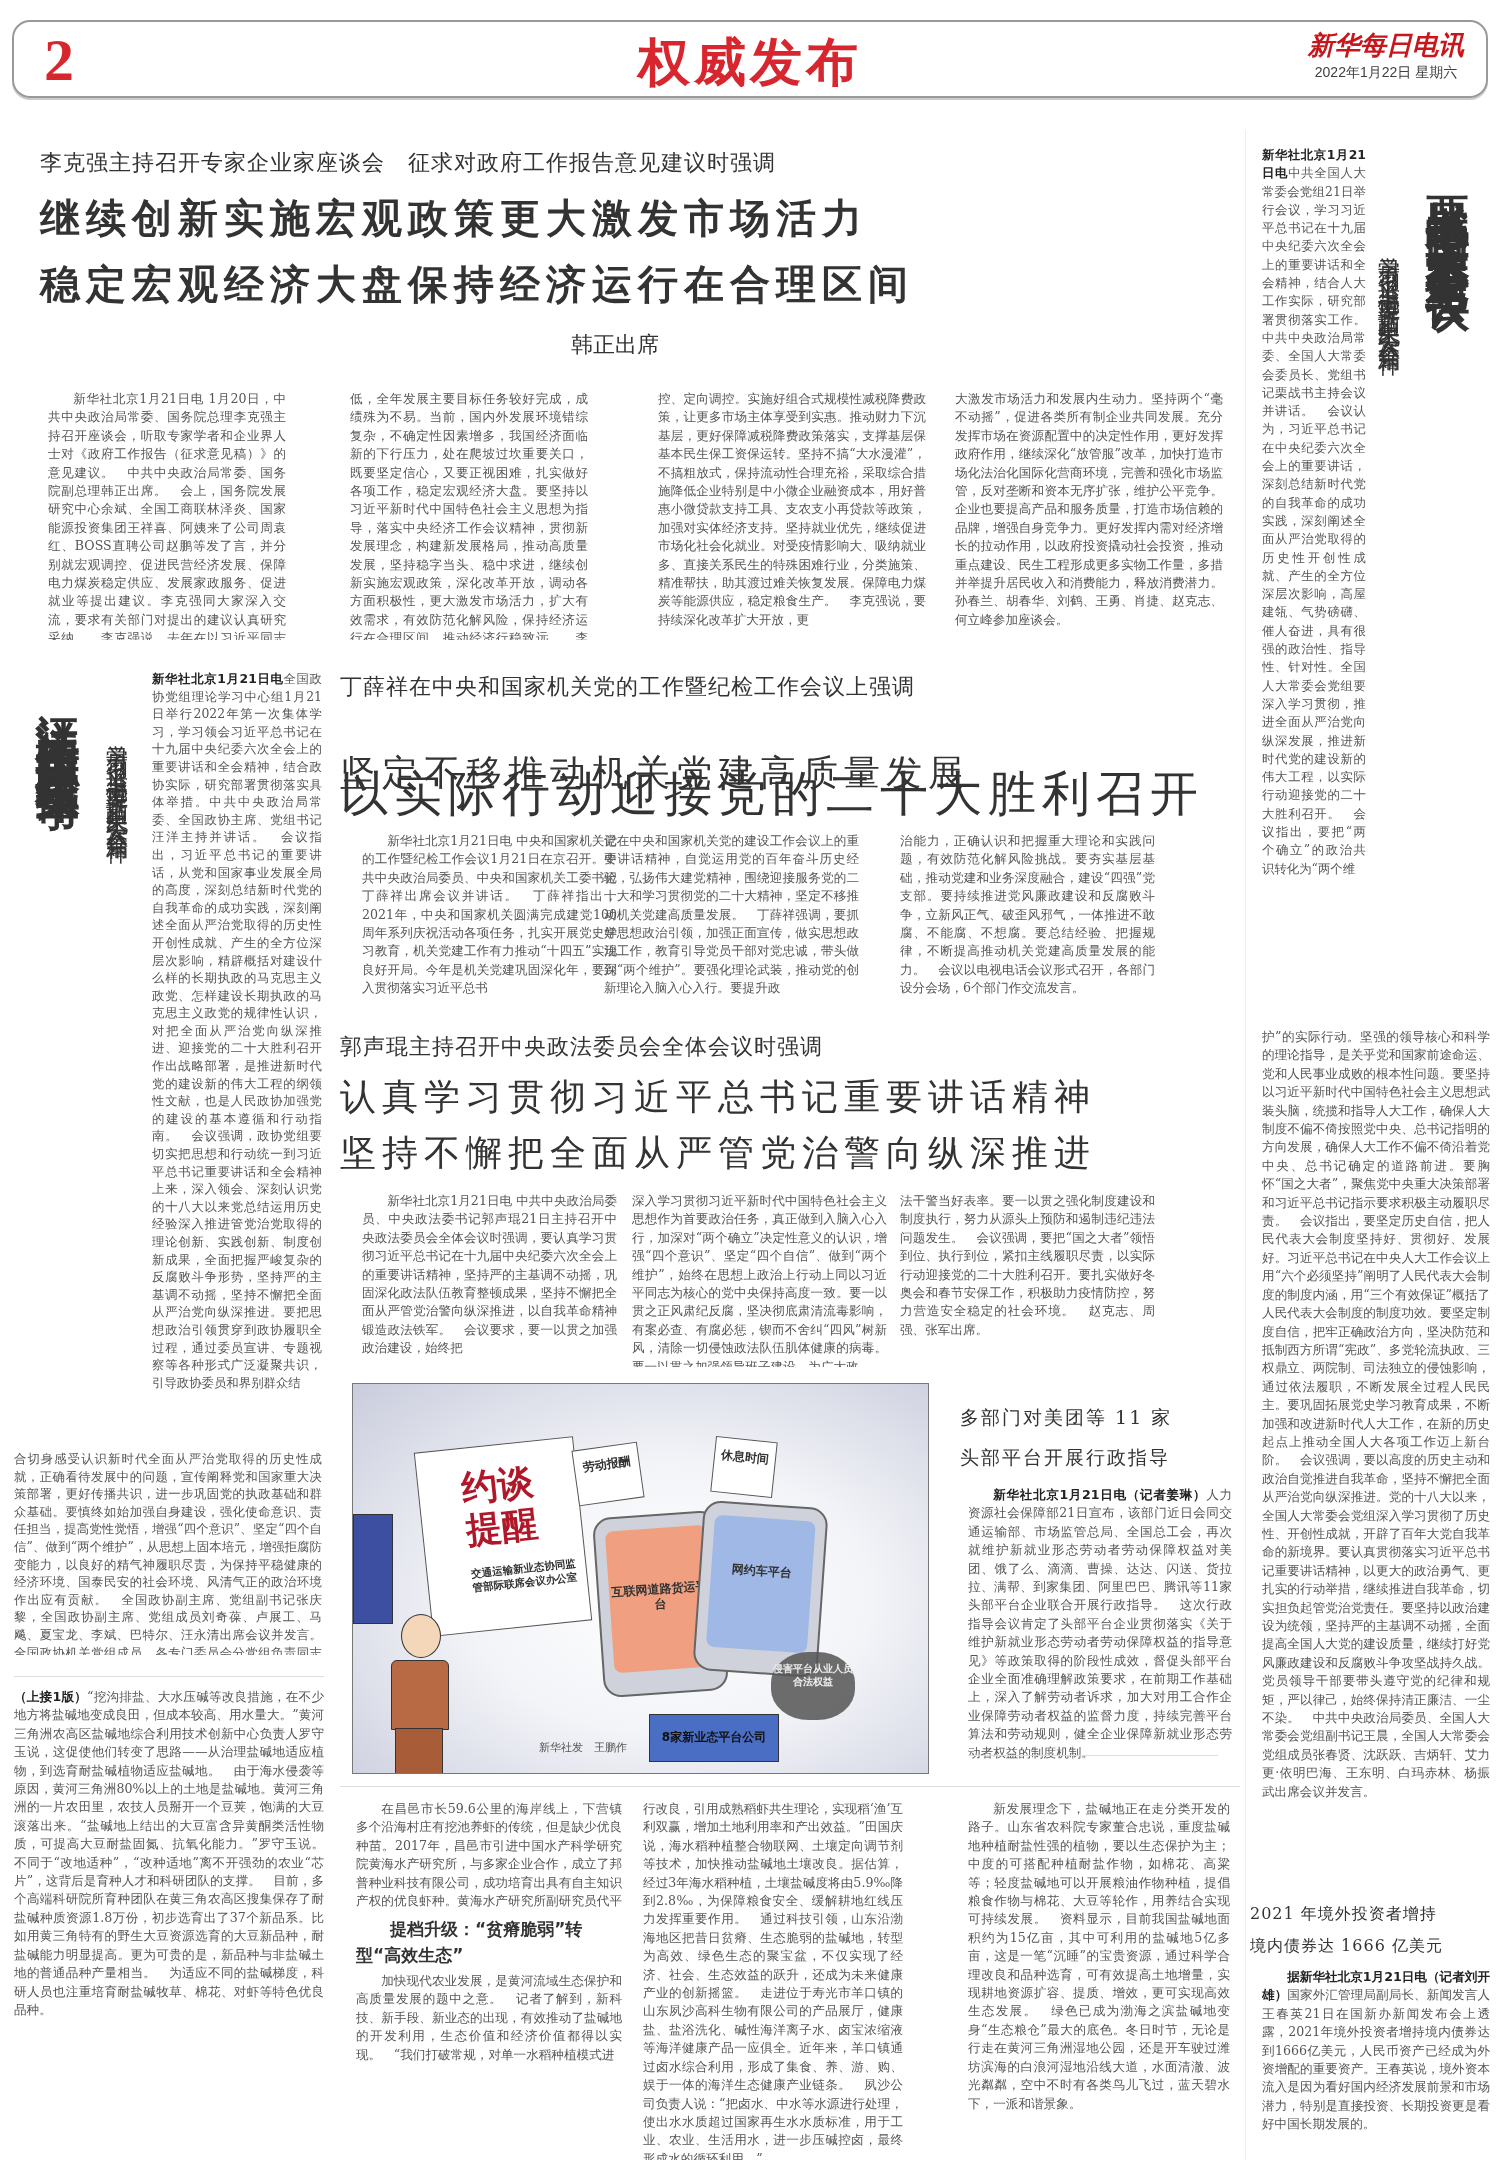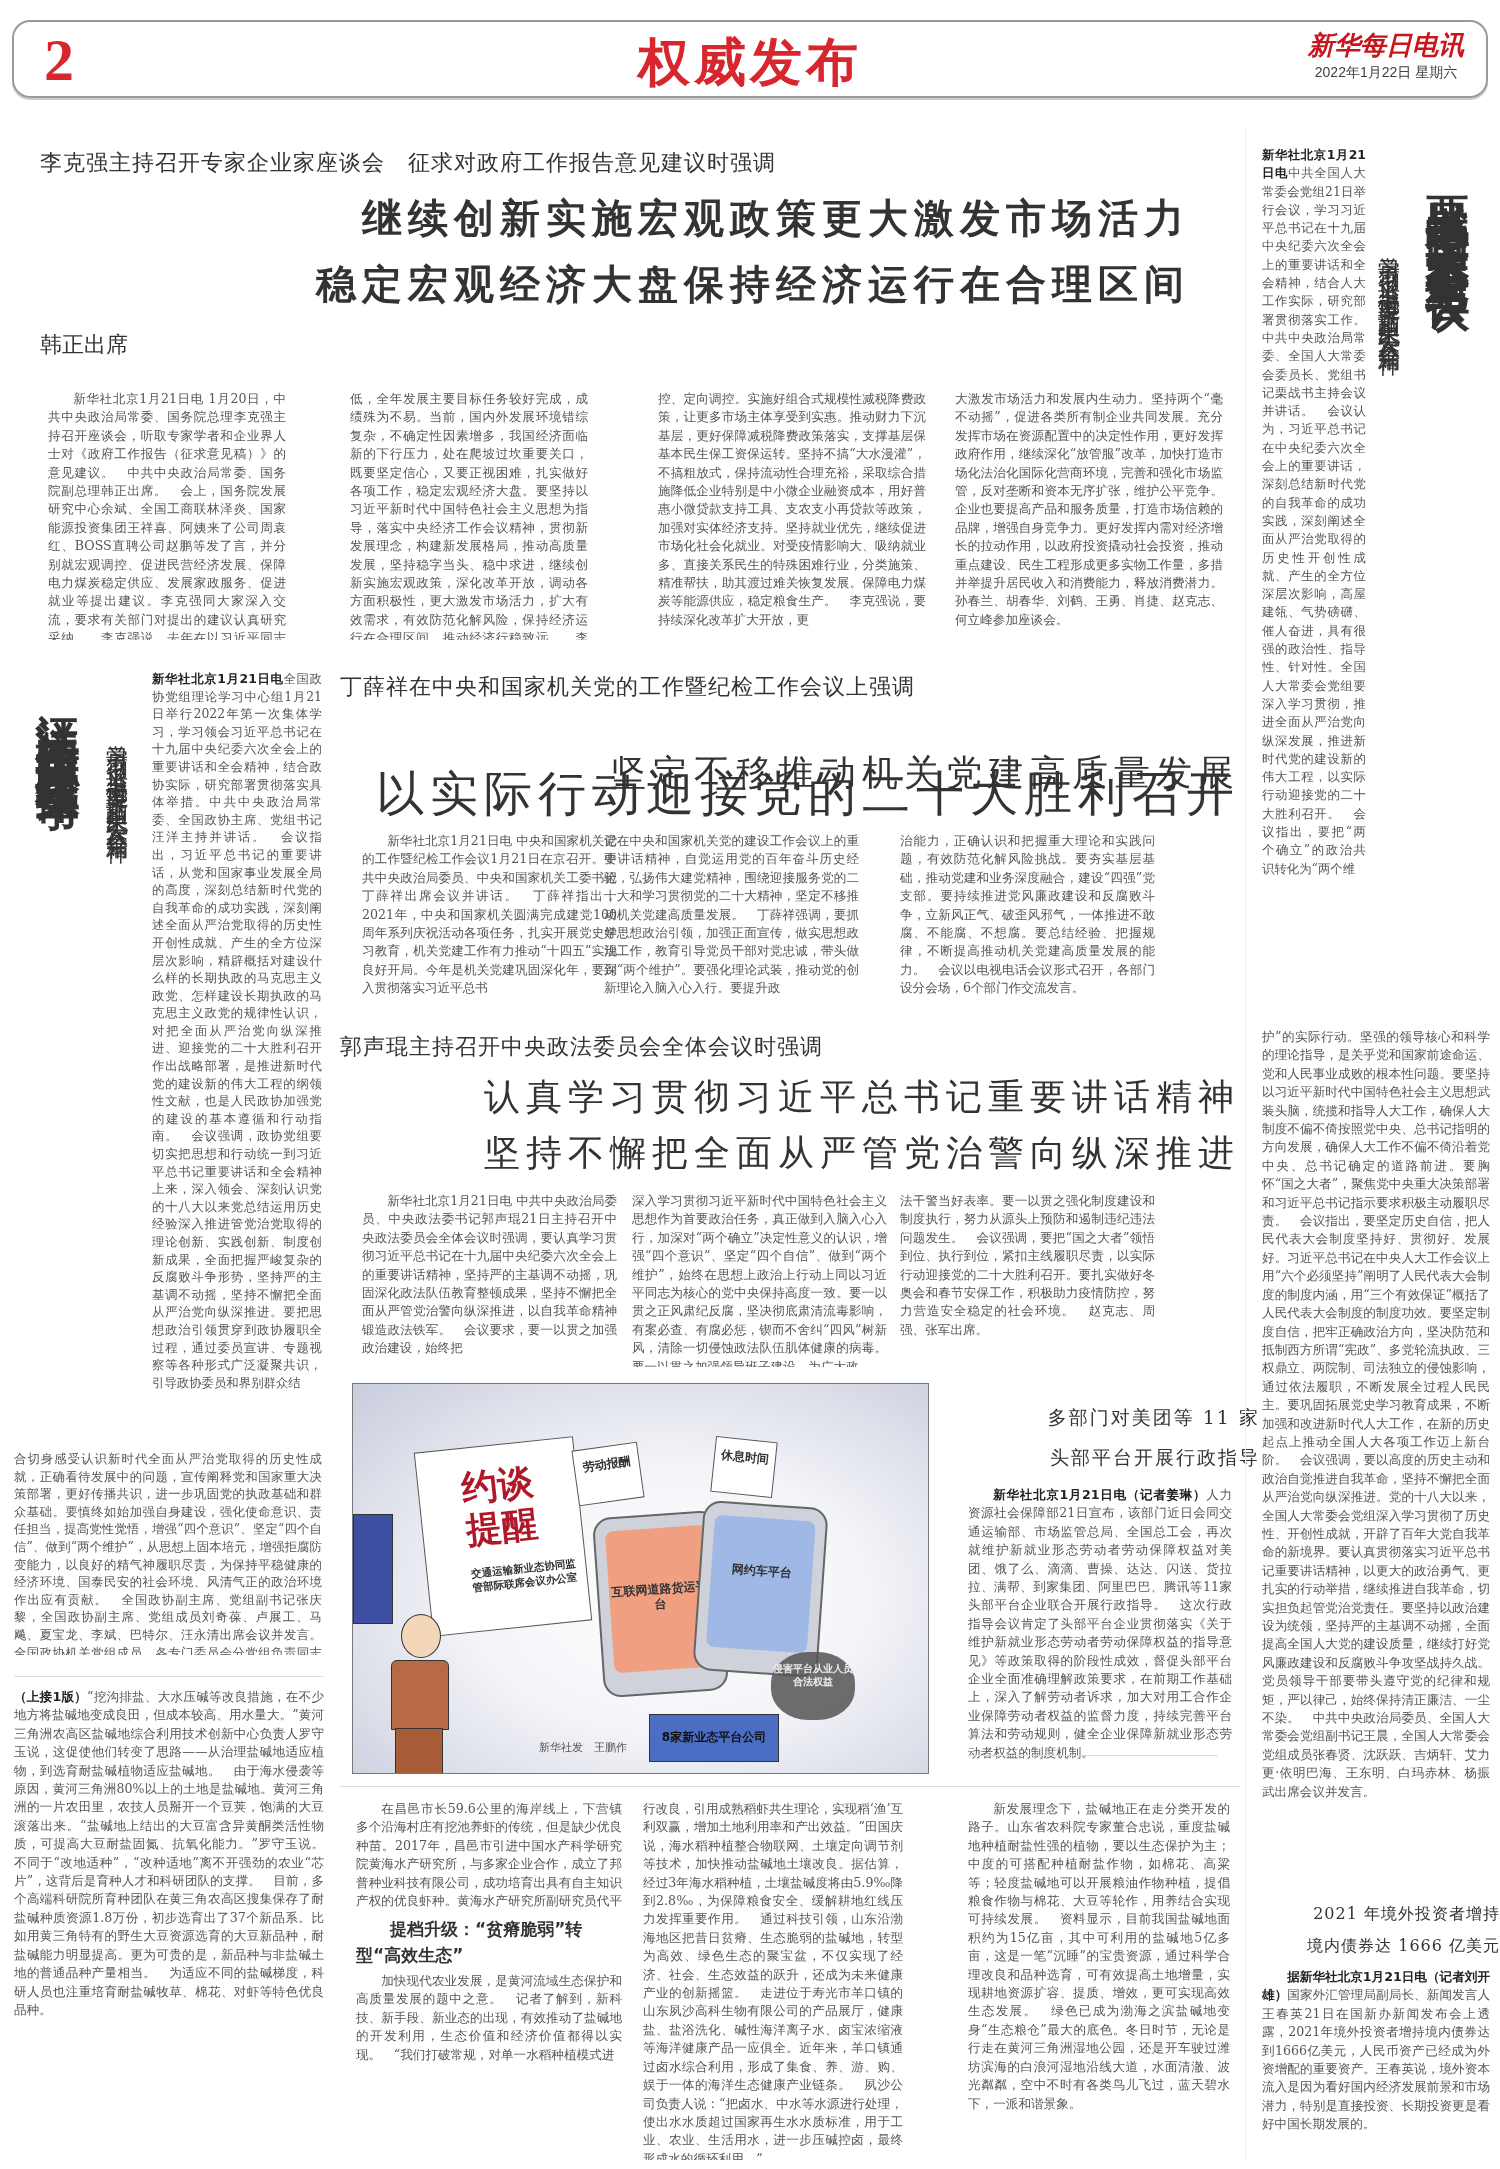--- a/index.html
+++ b/index.html
@@ -5,23 +5,23 @@
 *{box-sizing:border-box;margin:0;padding:0}
 body{width:1500px;height:2169px;background:#fff;font-family:"DejaVu Serif",serif;color:#333;position:relative;overflow:hidden}
 .abs{position:absolute}
 .masthead{left:12px;top:20px;width:1476px;height:78px;border:2px solid #999;border-radius:18px;box-shadow:0 2px 0 #ccc}
 .page-num{left:30px;top:8px;font-family:"Liberation Serif",serif;font-size:60px;font-weight:bold;color:#d8262e;line-height:60px}
 .section-title{left:0;width:100%;top:10px;text-align:center;font-size:52px;font-weight:bold;color:#d8262e;letter-spacing:4px;line-height:60px}
 .brand{right:22px;top:6px;text-align:center}
 .brand-name{font-size:26px;font-weight:bold;color:#c8161d;font-style:italic;line-height:34px}
 .brand-date{font-family:"Liberation Sans",sans-serif;font-size:14px;color:#404040;margin-top:2px}
 .kicker{font-family:"DejaVu Sans",sans-serif;font-size:22px;color:#333;text-align:left;letter-spacing:1px}
-.headline{font-family:"DejaVu Serif",serif;font-weight:bold;color:#333;text-align:right;letter-spacing:6px}
+.headline{font-family:"DejaVu Serif",serif;font-weight:bold;color:#333;text-align:left;letter-spacing:6px}
 .headline.thin{font-weight:normal}
-.subline{font-family:"DejaVu Sans",sans-serif;font-size:22px;color:#333;}
+.subline{font-family:"DejaVu Sans",sans-serif;font-size:22px;color:#333;text-align:center}
 .body{font-size:12.6px;line-height:18.4px;color:#555;text-align:justify;text-indent:2em}
 .body .lead{color:#222;font-weight:bold;font-family:"DejaVu Sans",sans-serif}
 .col{position:absolute}
 .vtitle{writing-mode:vertical-rl;font-weight:bold;color:#333;letter-spacing:6px}
 .vsub{writing-mode:vertical-rl;color:#333;font-family:"DejaVu Sans",sans-serif;letter-spacing:4px}
 .rule{position:absolute;height:1px;background:#ddd}
 .cartoon{left:352px;top:1383px;width:577px;height:391px;border:1.5px solid #777;background:radial-gradient(ellipse at 55% 55%,#fff 0%,#f3f4f8 45%,#c9ccdc 100%);overflow:hidden}
 .paper{position:absolute;background:#fff;border:1px solid #555}
 .phone{position:absolute;border:2px solid #666;border-radius:18px;background:#cfd2da}
 .phone .screen{position:absolute;left:10px;top:12px;right:10px;bottom:22px;border-radius:8px}

